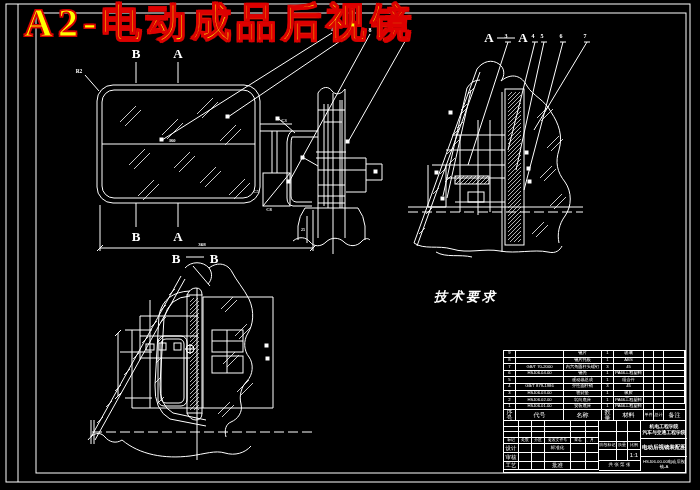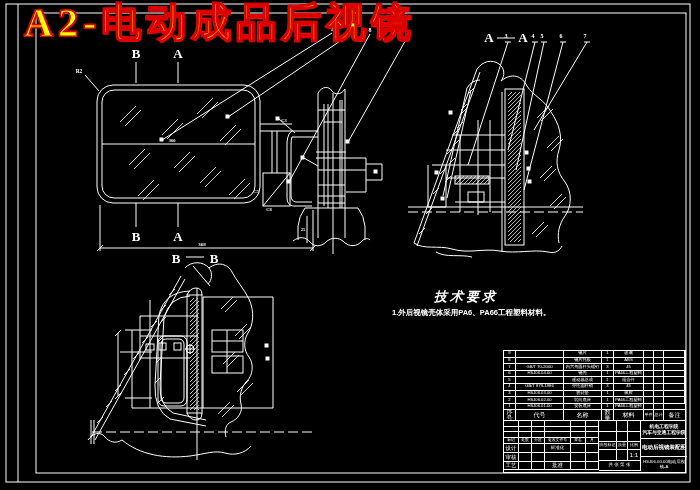--- a/index.html
+++ b/index.html
@@ -357,21 +357,20 @@
       <text x="542" y="38" font-size="6">5</text>
       <text x="561" y="38" font-size="6">6</text>
       <text x="585" y="38" font-size="6">7</text>
     </g>
   </g>
 </svg>
 
 <div class="banner">A2-电动成品后视镜</div>
 
 <div class="tech-h">技术要求</div>
-<div class="tech-t">1.外后视镜壳体采用PA6、PA66工程塑料材料。</div>
 
 <div class="tb">
 
   <div class="bom">
     <div class="c">9</div>
         <div class="c"></div>
         <div class="c">镜片</div>
         <div class="c">1</div>
         <div class="c">玻璃</div>
         <div class="c"></div>

